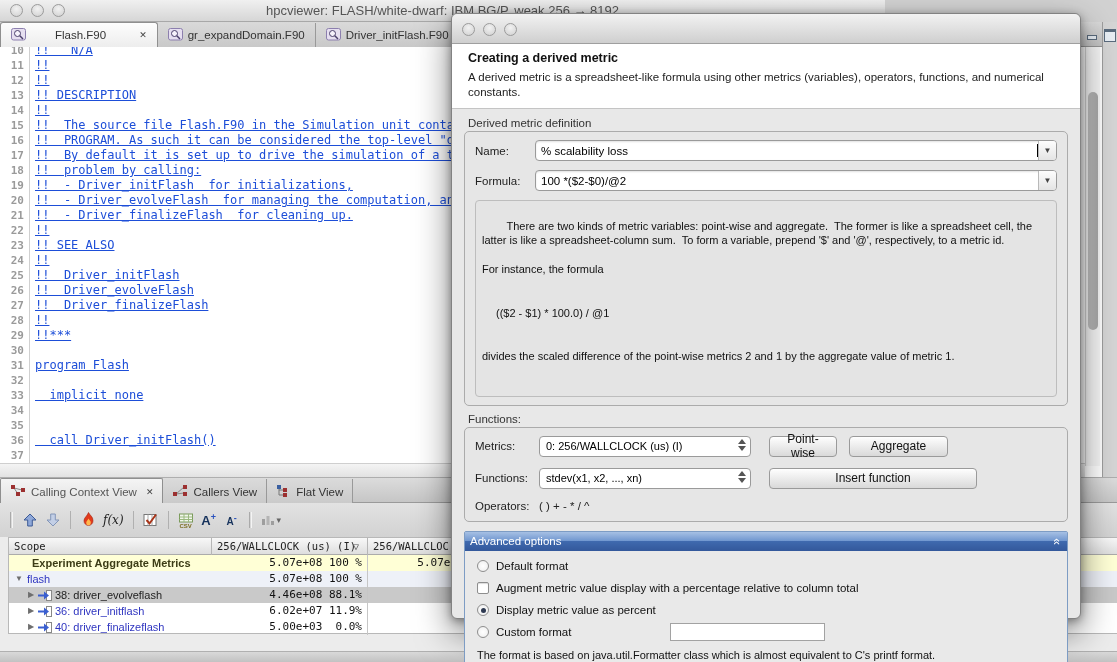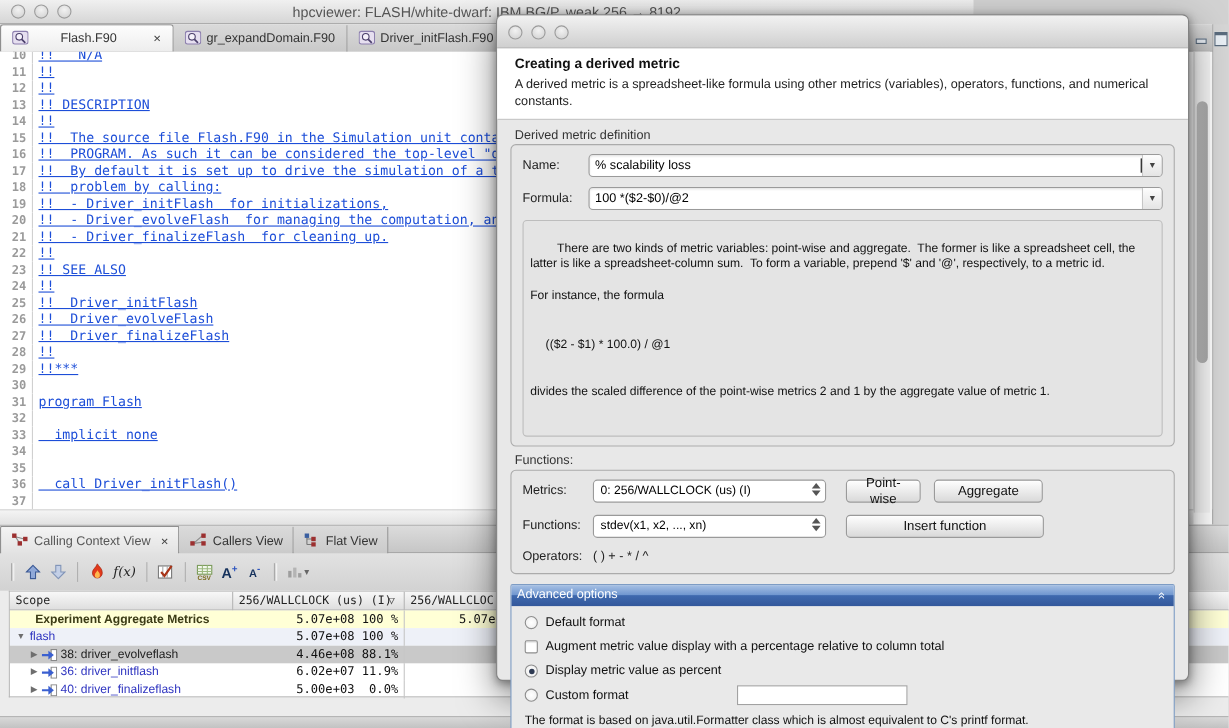--- a/index.html
+++ b/index.html
@@ -415,21 +415,21 @@
       </div>
       <div class="arow">
         <span class="alabel">Functions:</span>
         <span class="popup">
           <span>stdev(x1, x2, ..., xn)</span>
           <span class="stepper">
               <i class="step-up"></i>
               <i class="step-dn"></i>
             </span>
         </span>
-        <button class="macbtn" style="margin-left:18px; width:180px;">Insert function</button>
+        <button class="macbtn" style="margin-left:18px; width:208px;">Insert function</button>
       </div>
       <div class="arow" style="margin-bottom:6px;">
         <span class="alabel">Operators:</span>
         <span class="ops opsym">( ) + - * / ^</span>
       </div>
     </div>
 
     <div class="advbox">
       <div class="advhead">
         <span>Advanced options</span>

